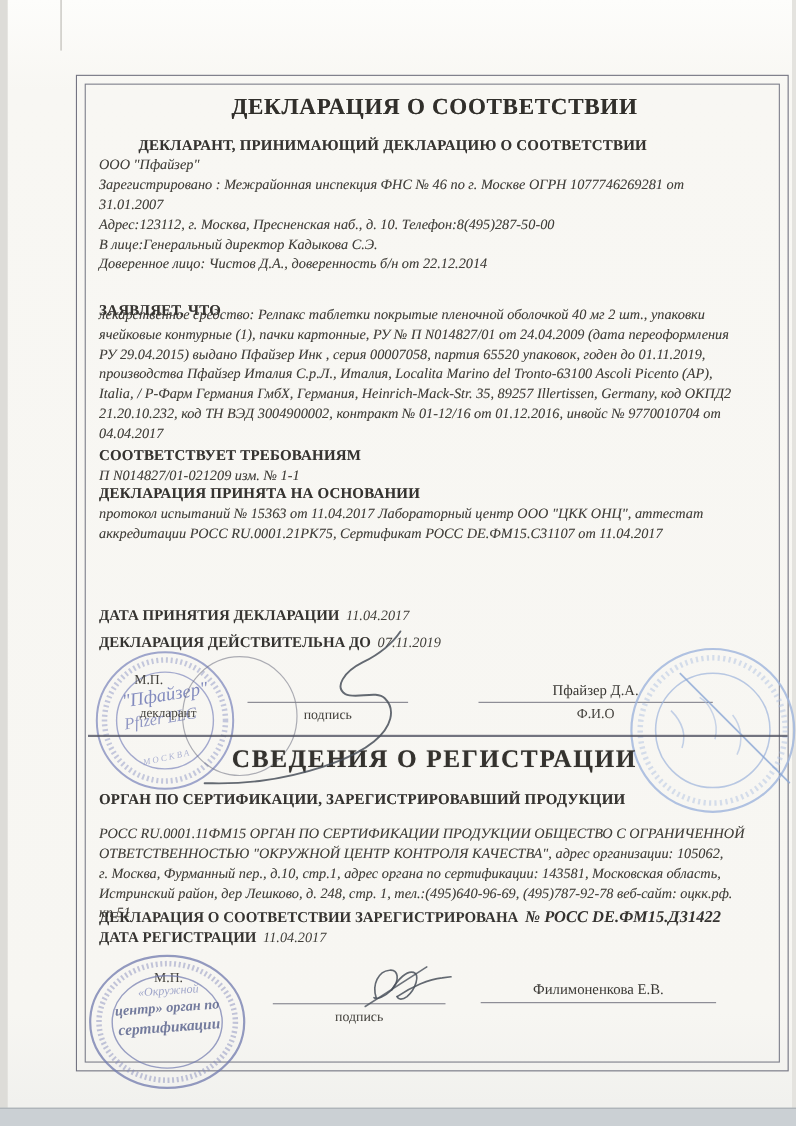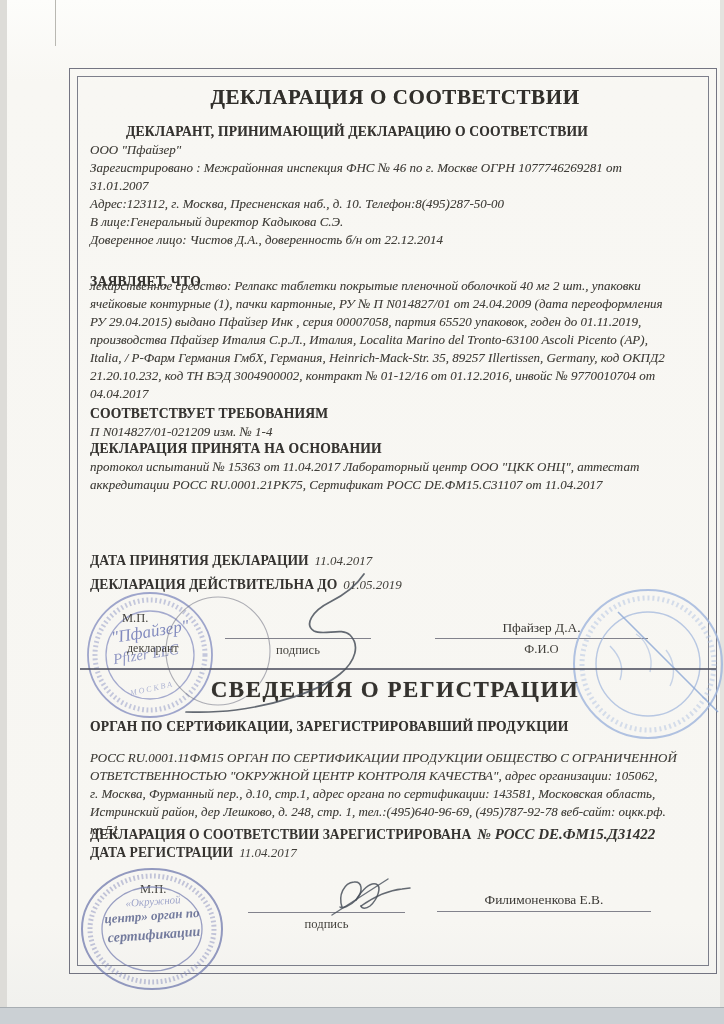--- a/index.html
+++ b/index.html
@@ -75,31 +75,31 @@
   <div class="abs h" style="left:90px;top:244px;margin-top:30px;">ЗАЯВЛЯЕТ, ЧТО</div>
   <div class="abs it" style="left:90px;top:277px;">лекарственное средство: Релпакс таблетки покрытые пленочной оболочкой 40 мг 2 шт., упаковки
 ячейковые контурные (1), пачки картонные, РУ № П N014827/01 от 24.04.2009 (дата переоформления
 РУ 29.04.2015) выдано Пфайзер Инк , серия 00007058, партия 65520 упаковок, годен до 01.11.2019,
 производства Пфайзер Италия С.р.Л., Италия, Localita Marino del Tronto-63100 Ascoli Picento (АР),
 Italia, / Р-Фарм Германия ГмбХ, Германия, Heinrich-Mack-Str. 35, 89257 Illertissen, Germany, код ОКПД2
 21.20.10.232, код ТН ВЭД 3004900002, контракт № 01-12/16 от 01.12.2016, инвойс № 9770010704 от
 04.04.2017</div>
 
   <div class="abs h" style="left:90px;top:406px;">СООТВЕТСТВУЕТ ТРЕБОВАНИЯМ</div>
-  <div class="abs it" style="left:90px;top:423px;">П N014827/01-021209 изм. № 1-4</div>
+  <div class="abs it" style="left:90px;top:423px;">П N014827/01-021209 изм. № 1-1</div>
 
   <div class="abs h" style="left:90px;top:441px;">ДЕКЛАРАЦИЯ ПРИНЯТА НА ОСНОВАНИИ</div>
   <div class="abs it" style="left:90px;top:458px;">протокол испытаний № 15363 от 11.04.2017 Лабораторный центр ООО "ЦКК ОНЦ", аттестат
 аккредитации РОСС RU.0001.21РК75, Сертификат РОСС DE.ФМ15.С31107 от 11.04.2017</div>
 
   <div class="abs row" style="left:90px;top:551px;">
     <span class="lbl">ДАТА ПРИНЯТИЯ ДЕКЛАРАЦИИ</span><span class="val">11.04.2017</span>
   </div>
   <div class="abs row" style="left:90px;top:575px;">
-    <span class="lbl">ДЕКЛАРАЦИЯ ДЕЙСТВИТЕЛЬНА ДО</span><span class="val">01.05.2019</span>
+    <span class="lbl">ДЕКЛАРАЦИЯ ДЕЙСТВИТЕЛЬНА ДО</span><span class="val">07.11.2019</span>
   </div>
 
   <div class="stamp" style="left:84px;top:588px;width:140px;height:136px;">
     <svg width="140" height="136" viewBox="0 0 140 136">
       <circle cx="66" cy="67" r="62" fill="none" stroke="#8089bd" stroke-width="1.8" opacity=".75"></circle>
       <circle cx="66" cy="67" r="55" fill="none" stroke="#8f98c6" stroke-width="5" stroke-dasharray="1.8,2.6" opacity=".5"></circle>
       <circle cx="66" cy="67" r="44" fill="none" stroke="#8089bd" stroke-width="1.3" opacity=".7"></circle>
     </svg>
     <div class="stamp-text" style="left:10px;top:34px;width:112px;transform:rotate(-9deg);font-size:17px;color:#6e78b5;opacity:.85;">"Пфайзер"</div>
     <div class="stamp-text" style="left:6px;top:58px;width:112px;transform:rotate(-9deg);font-size:15px;color:#7880b8;opacity:.8;">Pfizer LLC</div>

